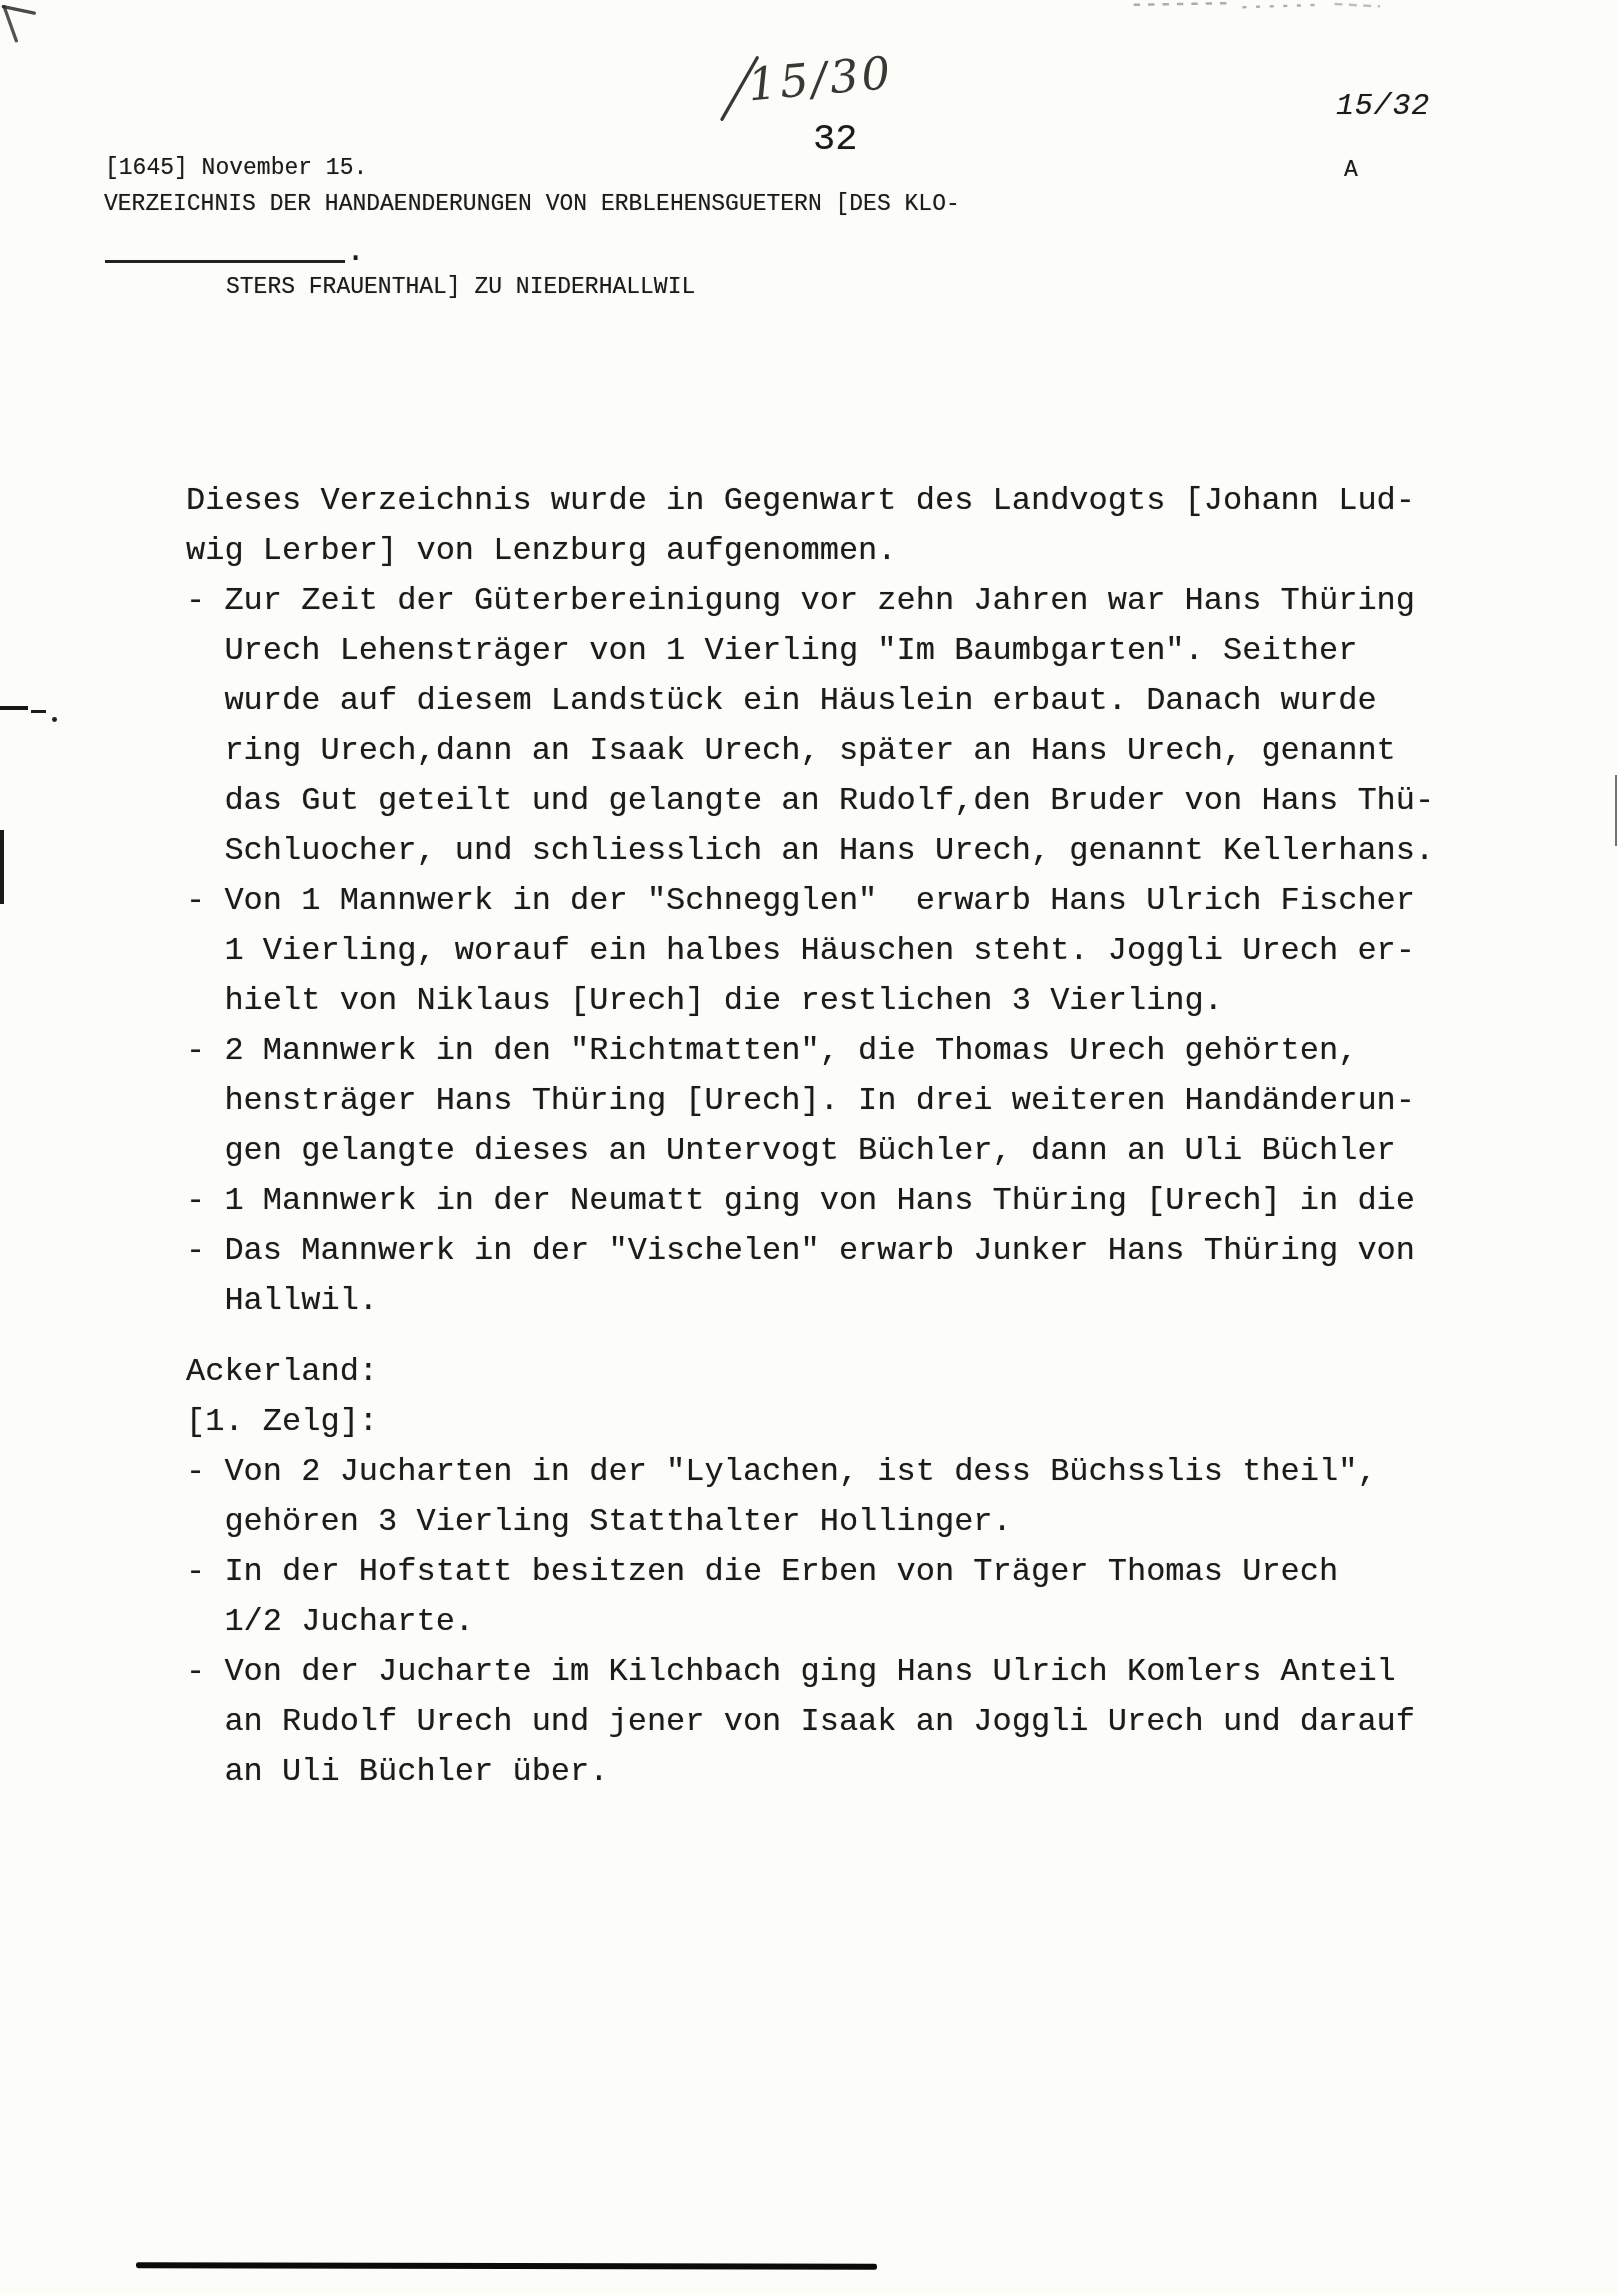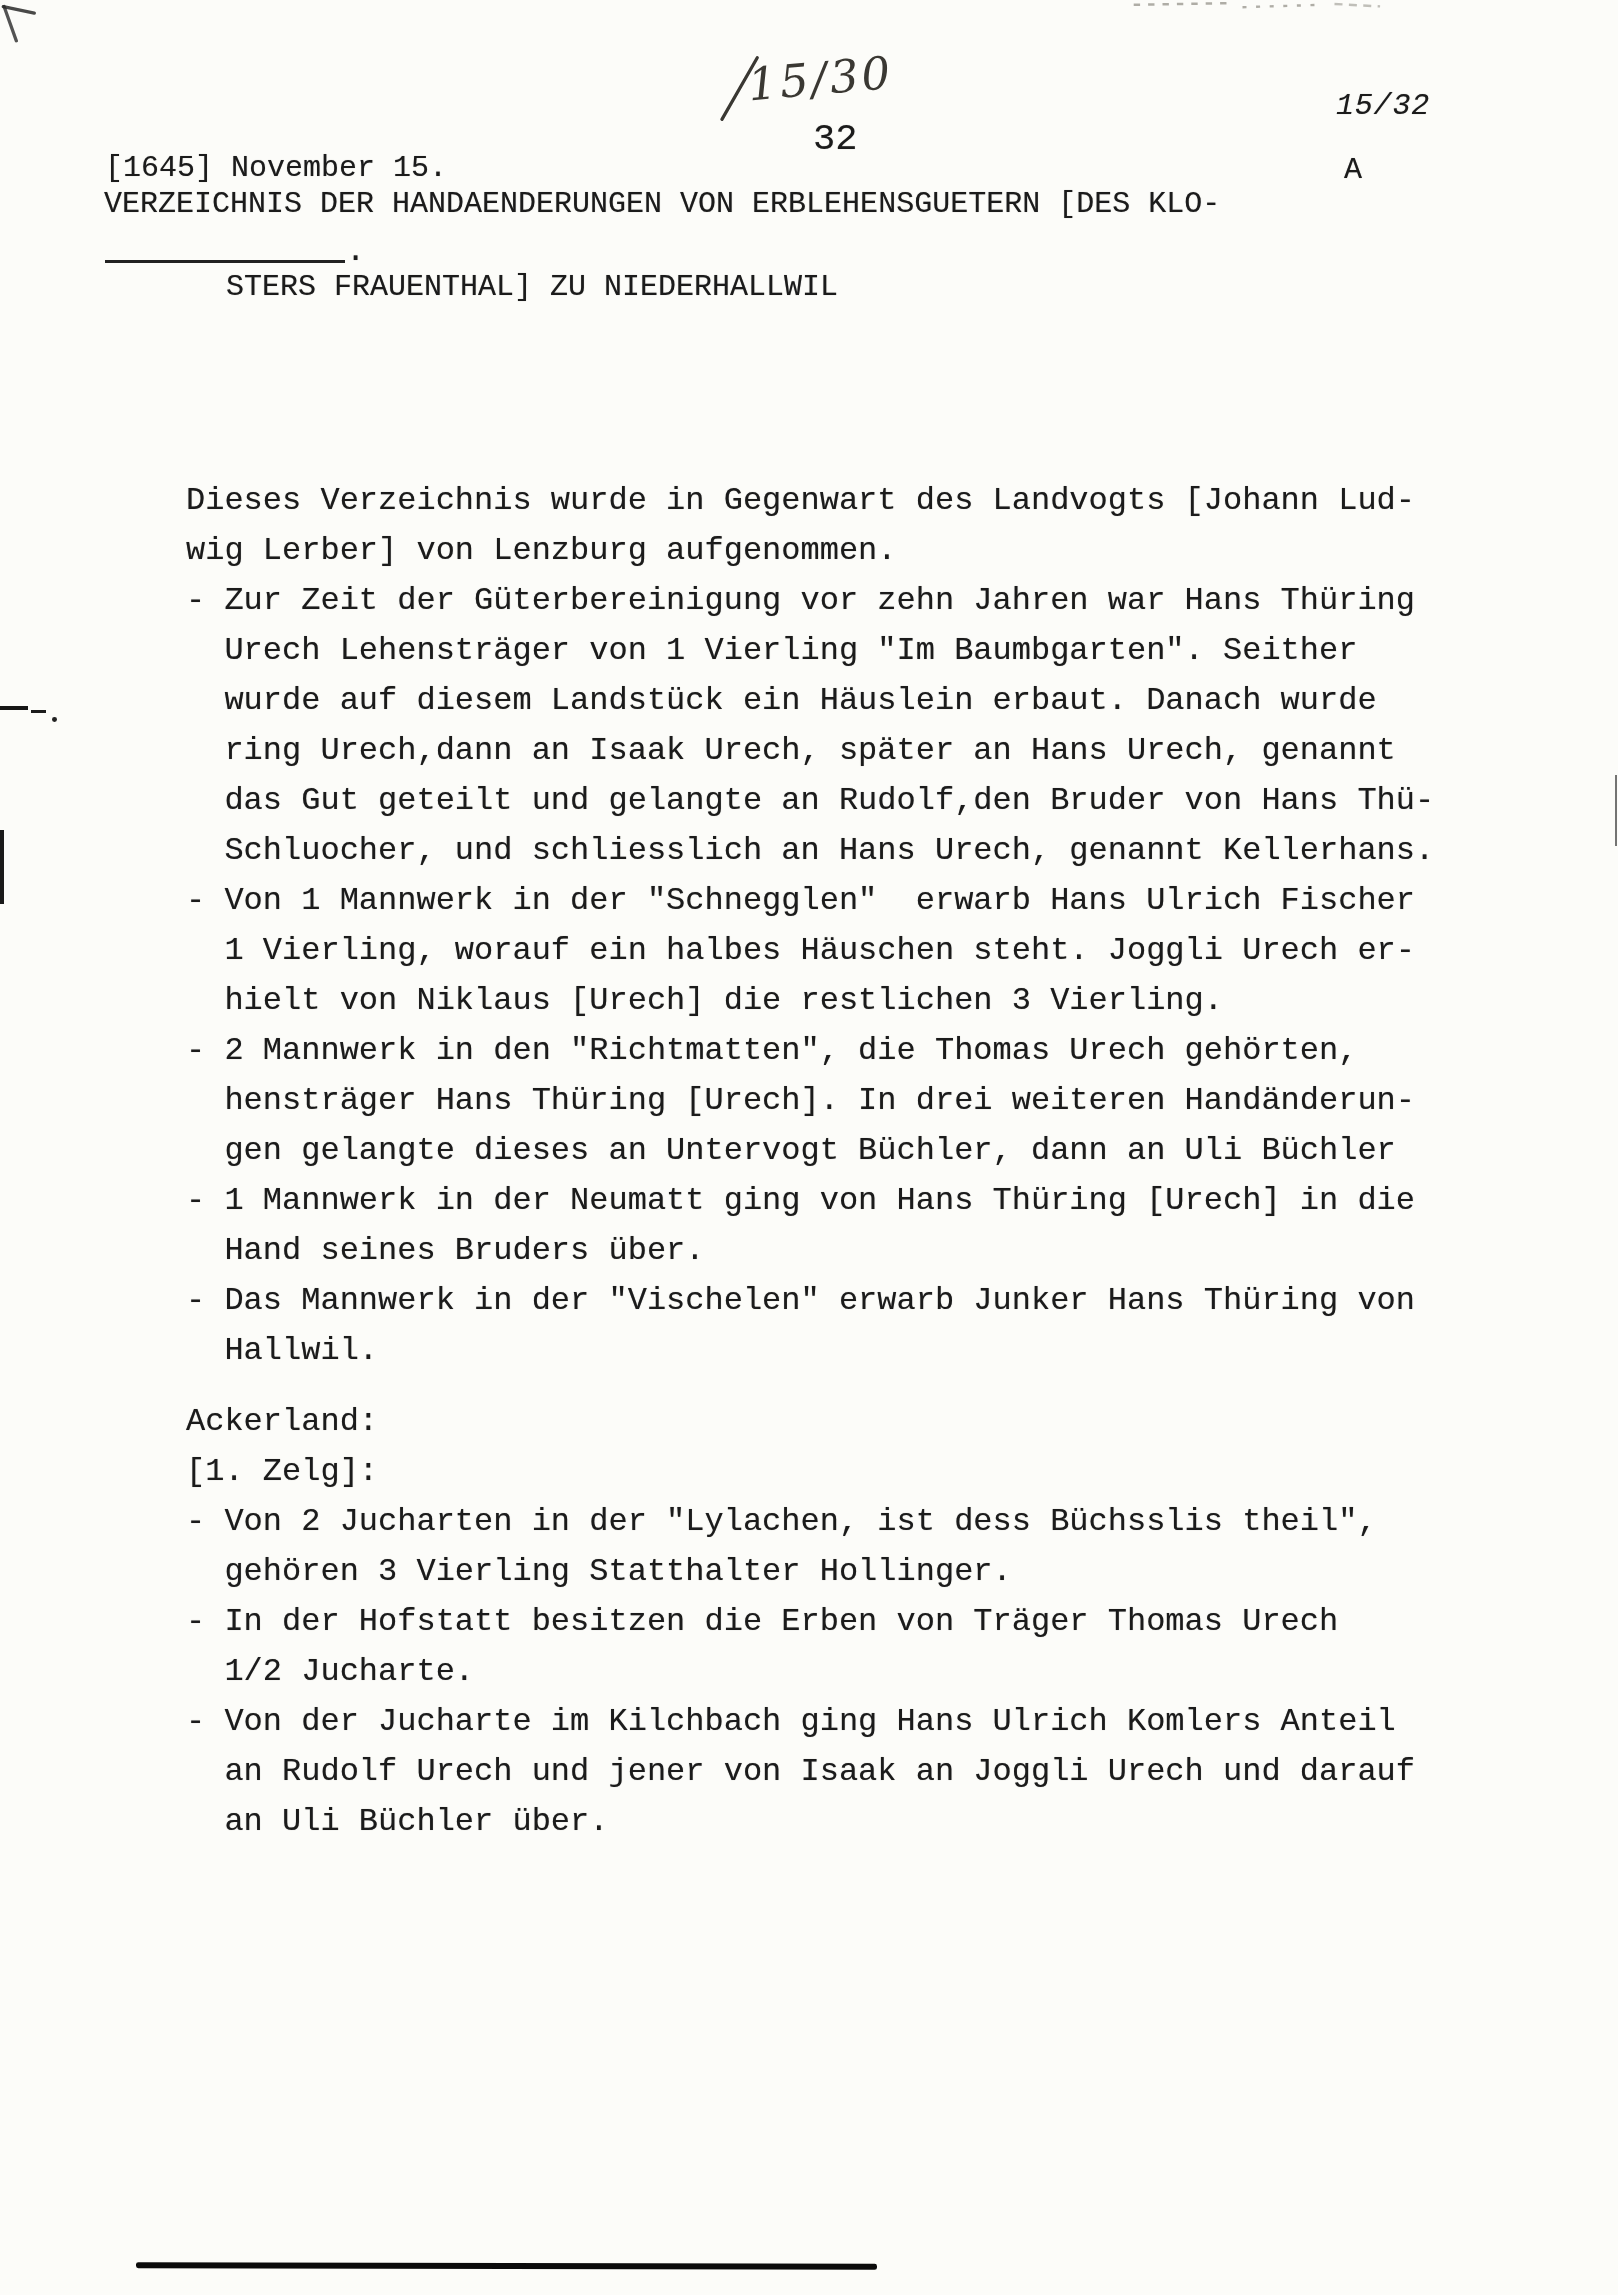--- a/index.html
+++ b/index.html
@@ -8,21 +8,21 @@
     position:relative;
     width:1619px;
     height:2295px;
     background:#fcfcf9;
     overflow:hidden;
     font-family:"Liberation Mono", monospace;
     color:#1b1b1b;
     text-shadow:0 0 0.8px rgba(25,25,25,0.45);
   }
   .abs { position:absolute; }
-  .mono40 { font-size:30px; line-height:39px; white-space:pre; }
+  .mono40 { font-size:23px; line-height:39px; white-space:pre; }
   .page-ref {
     left:1336px; top:89px;
     font-size:30px; font-style:italic; letter-spacing:0.8px;
   }
   .page-number {
     left:789px; top:118px;
     font-size:37px;
     margin-left:24px;
   }
   .date-line { left:105px; top:149px; }
@@ -118,21 +118,20 @@
       <div class="doc-line">  ring Urech,dann an Isaak Urech, später an Hans Urech, genannt</div>
       <div class="doc-line">  das Gut geteilt und gelangte an Rudolf,den Bruder von Hans Thü-</div>
       <div class="doc-line">  Schluocher, und schliesslich an Hans Urech, genannt Kellerhans.</div>
       <div class="doc-line">- Von 1 Mannwerk in der "Schnegglen"  erwarb Hans Ulrich Fischer</div>
       <div class="doc-line">  1 Vierling, worauf ein halbes Häuschen steht. Joggli Urech er-</div>
       <div class="doc-line">  hielt von Niklaus [Urech] die restlichen 3 Vierling.</div>
       <div class="doc-line">- 2 Mannwerk in den "Richtmatten", die Thomas Urech gehörten,</div>
       <div class="doc-line">  hensträger Hans Thüring [Urech]. In drei weiteren Handänderun-</div>
       <div class="doc-line">  gen gelangte dieses an Untervogt Büchler, dann an Uli Büchler</div>
       <div class="doc-line">- 1 Mannwerk in der Neumatt ging von Hans Thüring [Urech] in die</div>
-      <div class="doc-line">  Hand seines Bruders über.</div>
       <div class="doc-line">- Das Mannwerk in der "Vischelen" erwarb Junker Hans Thüring von</div>
       <div class="doc-line">  Hallwil.</div>
       <div class="doc-line spacer"></div>
       <div class="doc-line">Ackerland:</div>
       <div class="doc-line">[1. Zelg]:</div>
       <div class="doc-line">- Von 2 Jucharten in der "Lylachen, ist dess Büchsslis theil",</div>
       <div class="doc-line">  gehören 3 Vierling Statthalter Hollinger.</div>
       <div class="doc-line">- In der Hofstatt besitzen die Erben von Träger Thomas Urech</div>
       <div class="doc-line">  1/2 Jucharte.</div>
       <div class="doc-line">- Von der Jucharte im Kilchbach ging Hans Ulrich Komlers Anteil</div>

